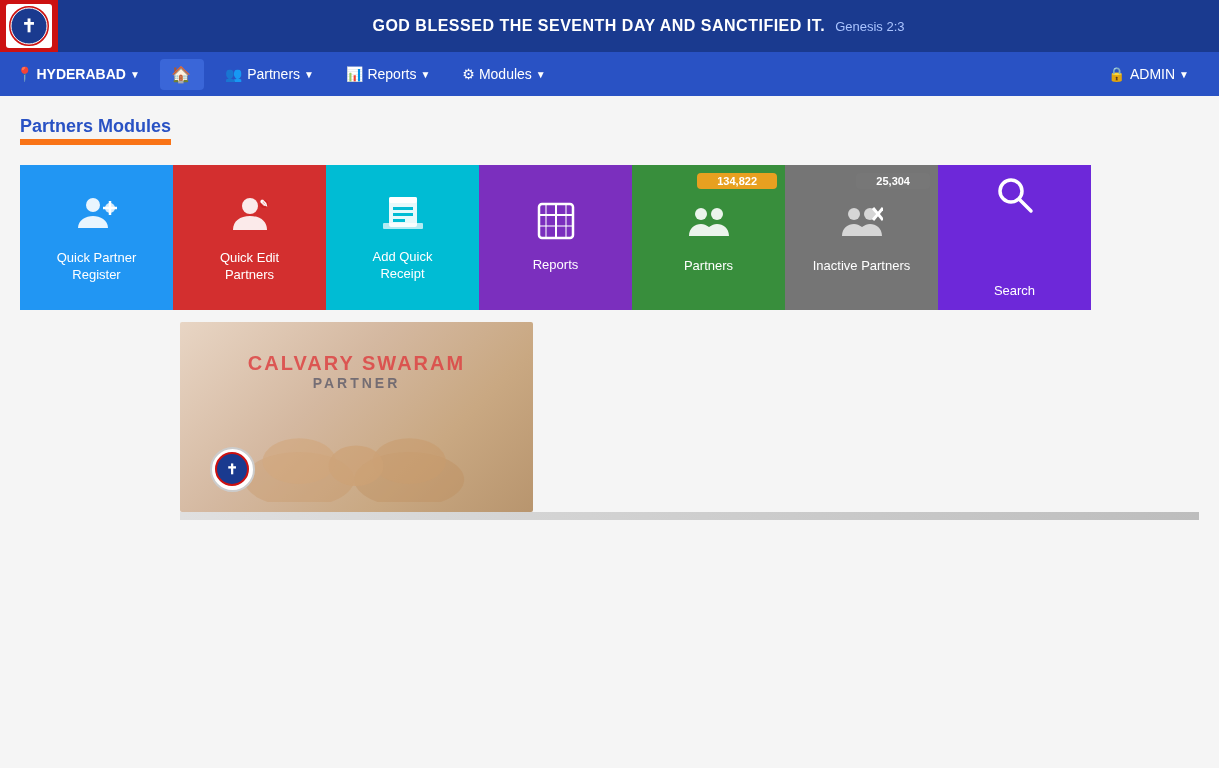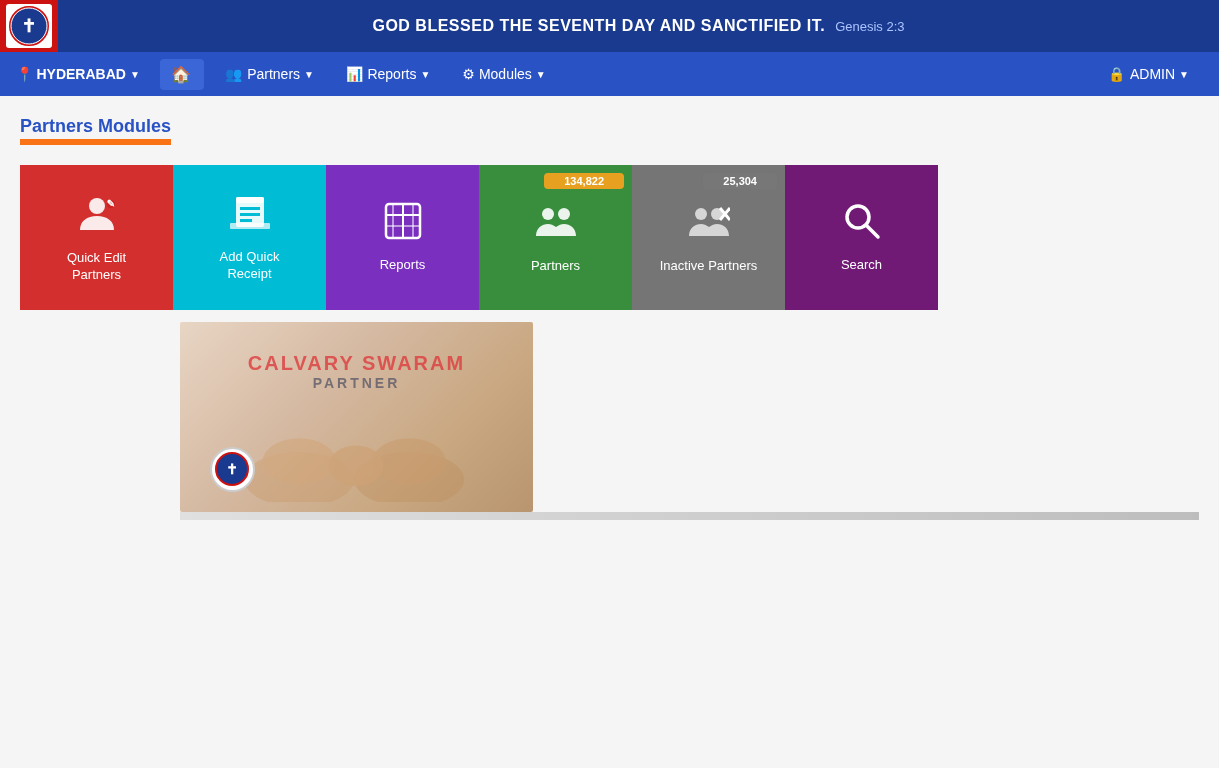--- a/index.html
+++ b/index.html
@@ -108,21 +108,21 @@
     }
 
     
     .tile-blue { background: #2196f3; }
     .tile-red { background: #d32f2f; }
     .tile-cyan { background: #00bcd4; }
     .tile-purple { background: #7b2fbe; }
     .tile-pink { background: #e91e8c; }
     .tile-green { background: #388e3c; }
     .tile-gray { background: #757575; }
-    .tile-teal { background: #701a75; }
+    .tile-teal { background: #6d28d9; justify-content: space-between; }
     .calvary-image {
       width: 353px;
       height: 190px;
       background: linear-gradient(135deg, #e8d5c4 0%, #d4b8a0 40%, #c9a882 70%, #b8956e 100%);
       position: relative;
       display: flex;
       align-items: center;
       justify-content: center;
       overflow: hidden;
       border-radius: 2px;
@@ -228,20 +228,32 @@
     <span class="caret">▼</span>
   </button>
 </div>
 
 <div class="page-content">
   <h2 class="page-title">Partners Modules</h2>
 
   
   <div class="modules-grid">
 
+    <div class="module-tile tile-blue">
+      <div class="tile-icon">
+        <svg width="42" height="42" viewBox="0 0 42 42" fill="white">
+          <circle cx="17" cy="13" r="7" fill="white" opacity="0.9"></circle>
+          <path d="M2 36 C2 28 10 24 17 24 C24 24 32 28 32 36" fill="white" opacity="0.9"></path>
+          <circle cx="34" cy="16" r="5" fill="white" opacity="0.8"></circle>
+          <line x1="34" y1="9" x2="34" y2="23" stroke="white" stroke-width="2.5"></line>
+          <line x1="27" y1="16" x2="41" y2="16" stroke="white" stroke-width="2.5"></line>
+        </svg>
+      </div>
+      <span class="tile-label">Quick Partner<br>Register</span>
+    </div>
 
     <div class="module-tile tile-red">
       <div class="tile-icon">
         <svg width="42" height="42" viewBox="0 0 42 42" fill="white">
           <circle cx="21" cy="14" r="8" fill="white" opacity="0.9"></circle>
           <path d="M4 38 C4 29 11 24 21 24 C31 24 38 29 38 38" fill="white" opacity="0.9"></path>
           <circle cx="35" cy="12" r="4" fill="#cc2222"></circle>
           <text x="35" y="15" text-anchor="middle" fill="white" font-size="10" font-weight="bold">✎</text>
         </svg>
       </div>

